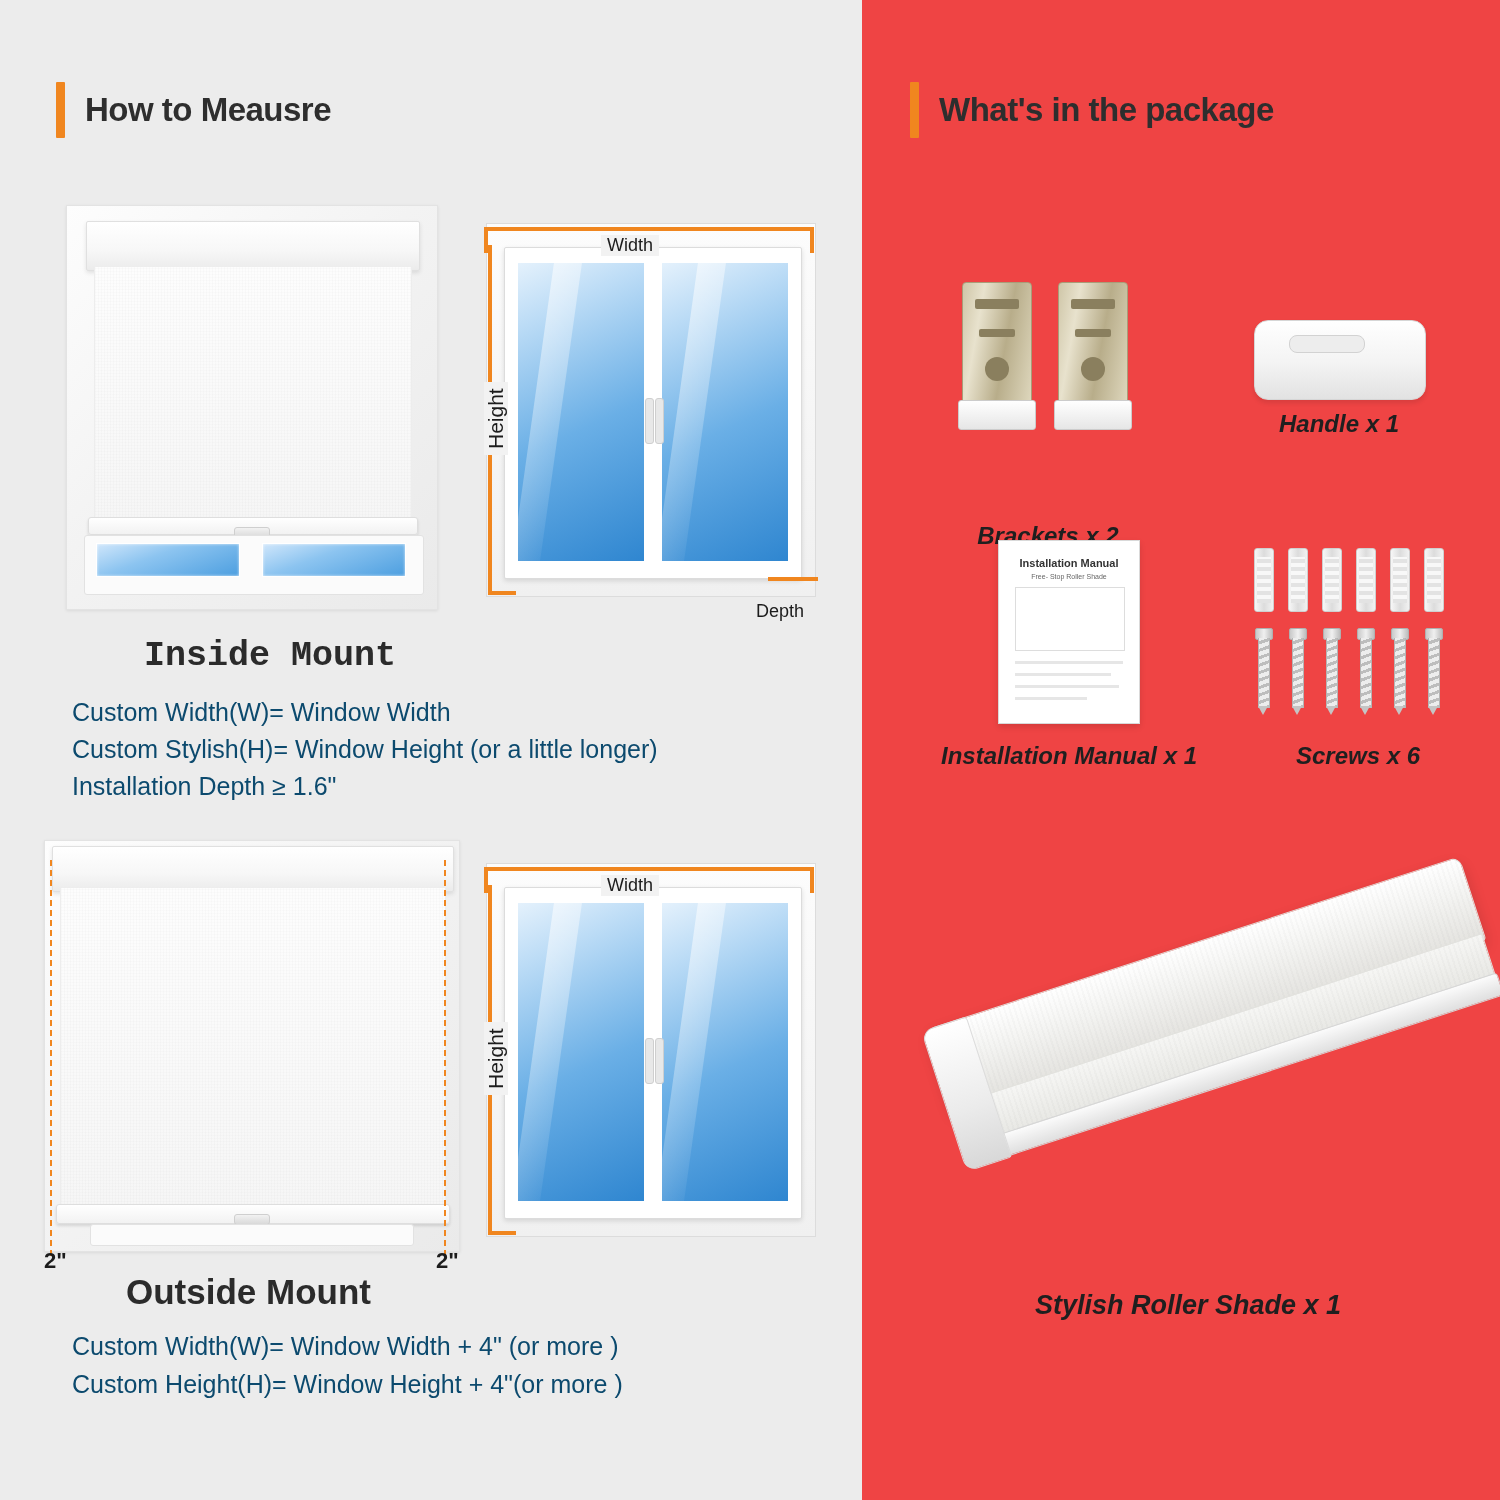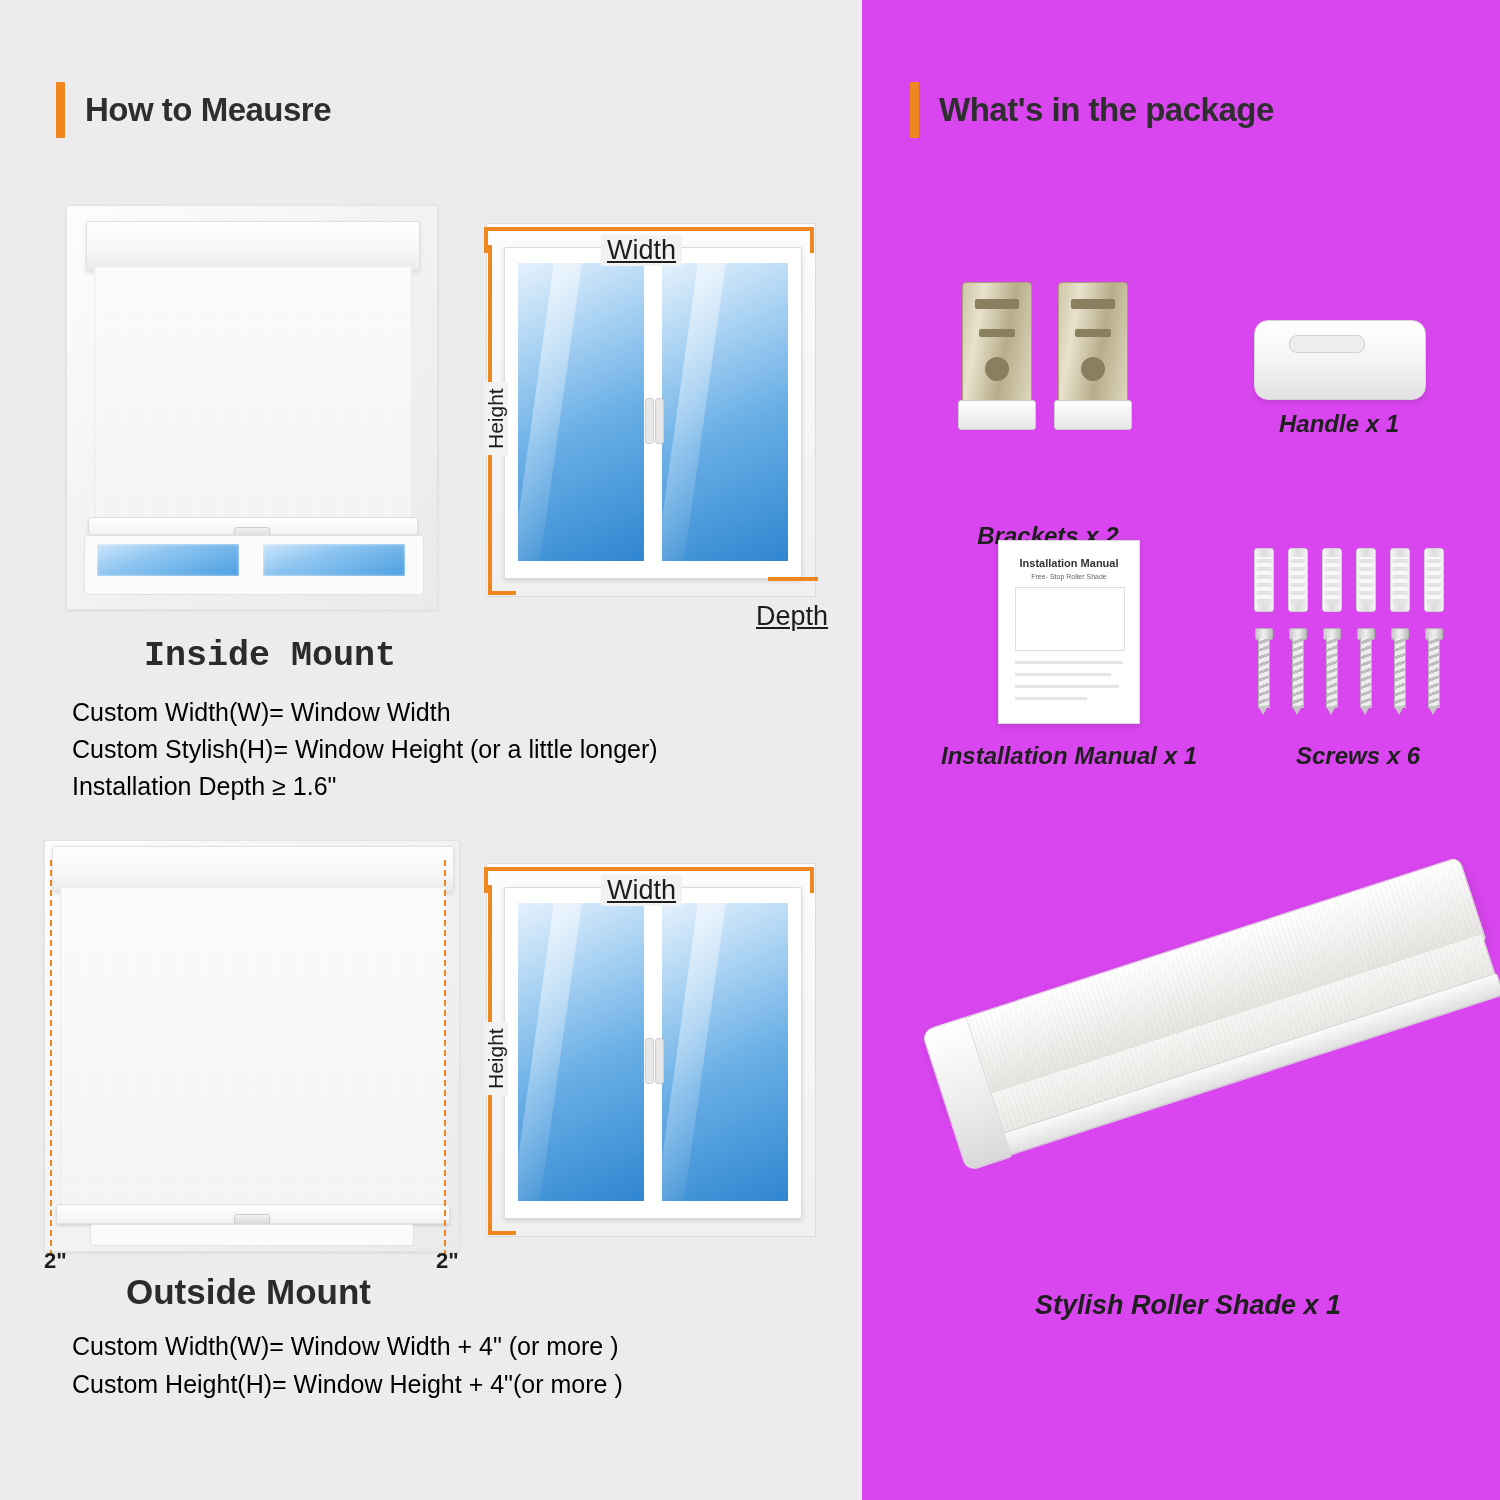--- a/index.html
+++ b/index.html
@@ -22,21 +22,21 @@
   .col-left {
     position: relative;
     width: 862px;
     height: 1500px;
     background: #ececec;
   }
   .col-right {
     position: relative;
     width: 638px;
     height: 1500px;
-    background: #d946ef;
+    background: #ef4444;
   }
   .divider {
     position: absolute;
     left: 862px;
     top: 0;
     width: 2px;
     height: 1500px;
     background: #dcdcdc;
   }
 
@@ -162,45 +162,44 @@
   .measure-dash-v {
     position: absolute;
     border-left: 2px dashed #f0861f;
   }
   .tick {
     position: absolute;
     background: #f0861f;
   }
   .lbl {
     position: absolute;
-    font-size: 27px;
+    font-size: 18px;
     color: #1c1c1c;
     font-family: "Liberation Sans", sans-serif;
     white-space: nowrap;
-    text-decoration: underline;
   }
   .lbl-vert {
     position: absolute;
     font-size: 21px;
     color: #1c1c1c;
     white-space: nowrap;
     transform: rotate(-90deg);
     transform-origin: left top;
   }
   .mount-title {
     position: absolute;
     font-size: 35px;
     font-weight: bold;
     color: #2b2b2b;
     white-space: nowrap;
   }
   .spec-line {
     position: absolute;
     font-size: 25px;
-    color: #000000;
+    color: #0c4a6e;
     white-space: nowrap;
   }
   .small-num {
     position: absolute;
     font-size: 22px;
     color: #1c1c1c;
     font-weight: bold;
   }
 
   

